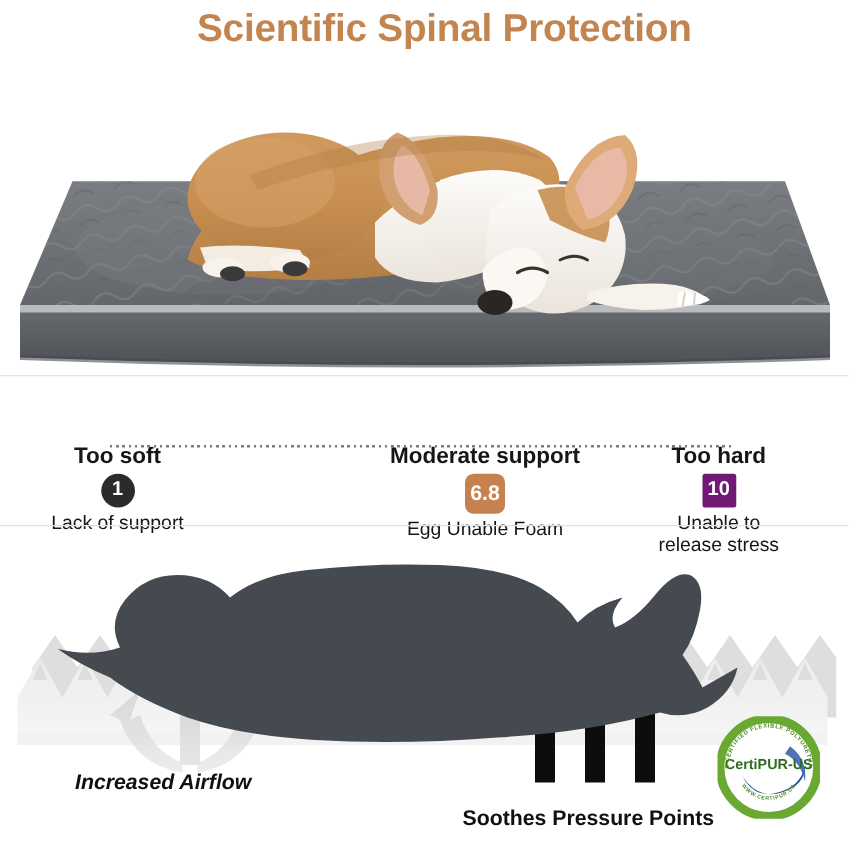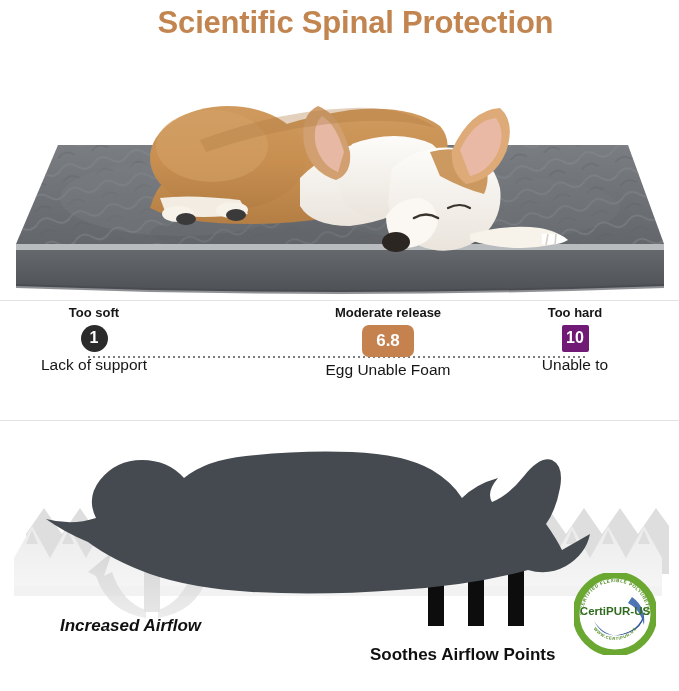--- a/index.html
+++ b/index.html
@@ -33,35 +33,36 @@
   .divider.d2{top:420px;}
 
   
   .scale{position:absolute;left:0;top:306px;width:679px;height:112px;}
   .scale .dashline{
     position:absolute;left:88px;top:50px;width:500px;height:2px;
     background-image:repeating-linear-gradient(to right,#7c7c7c 0 2px,rgba(0,0,0,0) 2px 5px);
   }
   .stop{position:absolute;top:0;text-align:center;}
   .stop .top-label{
-    font-size:13px;font-weight:bold;color:#161616;white-space:nowrap;
+    font-size:18px;font-weight:bold;color:#161616;white-space:nowrap;
     line-height:1.15;
+    margin-top:48px;
   }
   .stop .bot-label{
     font-size:15.5px;font-weight:normal;color:#161616;white-space:nowrap;
     line-height:1.15;
   }
   .marker{
     display:flex;align-items:center;justify-content:center;
     color:#ffffff;font-weight:bold;margin:4px auto 4px auto;
     position:relative;z-index:3;
   }
   .marker.circle{width:27px;height:27px;border-radius:50%;background:#2b2b2b;font-size:16px;}
   .marker.square{width:27px;height:27px;border-radius:2px;background:#701a75;font-size:16px;}
-  .marker.rounded{width:52px;height:32px;border-radius:7px;background:#c5814e;font-size:17px;}
+  .marker.rounded{width:32px;height:32px;border-radius:7px;background:#c5814e;font-size:17px;}
 
   .stop-soft{left:14px;width:160px;}
   .stop-mid{left:308px;width:160px;}
   .stop-hard{left:500px;width:150px;}
 
   .stop-soft .top-label{margin-bottom:1px;}
   .stop-mid  .top-label{margin-bottom:0px;}
   .stop-hard .top-label{margin-bottom:1px;}
 
   
@@ -194,29 +195,30 @@
   <div class="scale">
     <div class="dashline"></div>
 
     <div class="stop stop-soft">
       <div class="top-label">Too soft</div>
       <div class="marker circle">1</div>
       <div class="bot-label">Lack of support</div>
     </div>
 
     <div class="stop stop-mid">
-      <div class="top-label">Moderate release</div>
+      <div class="top-label">Moderate support</div>
       <div class="marker rounded">6.8</div>
       <div class="bot-label">Egg Unable Foam</div>
     </div>
 
     <div class="stop stop-hard">
       <div class="top-label">Too hard</div>
       <div class="marker square">10</div>
       <div class="bot-label">Unable to</div>
+      <div class="bot-label">release stress</div>
     </div>
   </div>
 
   <div class="divider d2"></div>
 
   <div class="foam">
     <svg viewBox="0 0 679 225" xmlns="http://www.w3.org/2000/svg">
       <defs>
         <linearGradient id="foamBase" x1="0" y1="0" x2="0" y2="1">
           <stop offset="0%" stop-color="#ececec"></stop>
@@ -310,21 +312,21 @@
                  Q470 160 398 164
                  Q320 170 252 166
                  Q190 162 150 148
                  Q112 134 88 116
                  Q64 106 46 93 Z" fill="#454a51"></path>
       </g>
     </svg>
   </div>
 
   <div class="caption cap-airflow">Increased Airflow</div>
-  <div class="caption cap-pressure">Soothes Airflow Points</div>
+  <div class="caption cap-pressure">Soothes Pressure Points</div>
 
   <div class="badge">
     <svg viewBox="0 0 82 82" xmlns="http://www.w3.org/2000/svg">
       <defs>
         <path id="ringTop" d="M 41 41 m -32 0 a 32 32 0 1 1 64 0" fill="none"></path>
         <path id="ringBot" d="M 41 41 m -26 0 a 26 26 0 1 0 52 0" fill="none"></path>
         <linearGradient id="swooshG" x1="0" y1="0" x2="1" y2="1">
           <stop offset="0%" stop-color="#7fa8d8"></stop>
           <stop offset="55%" stop-color="#2f5ca8"></stop>
           <stop offset="100%" stop-color="#1d3f7d"></stop>

